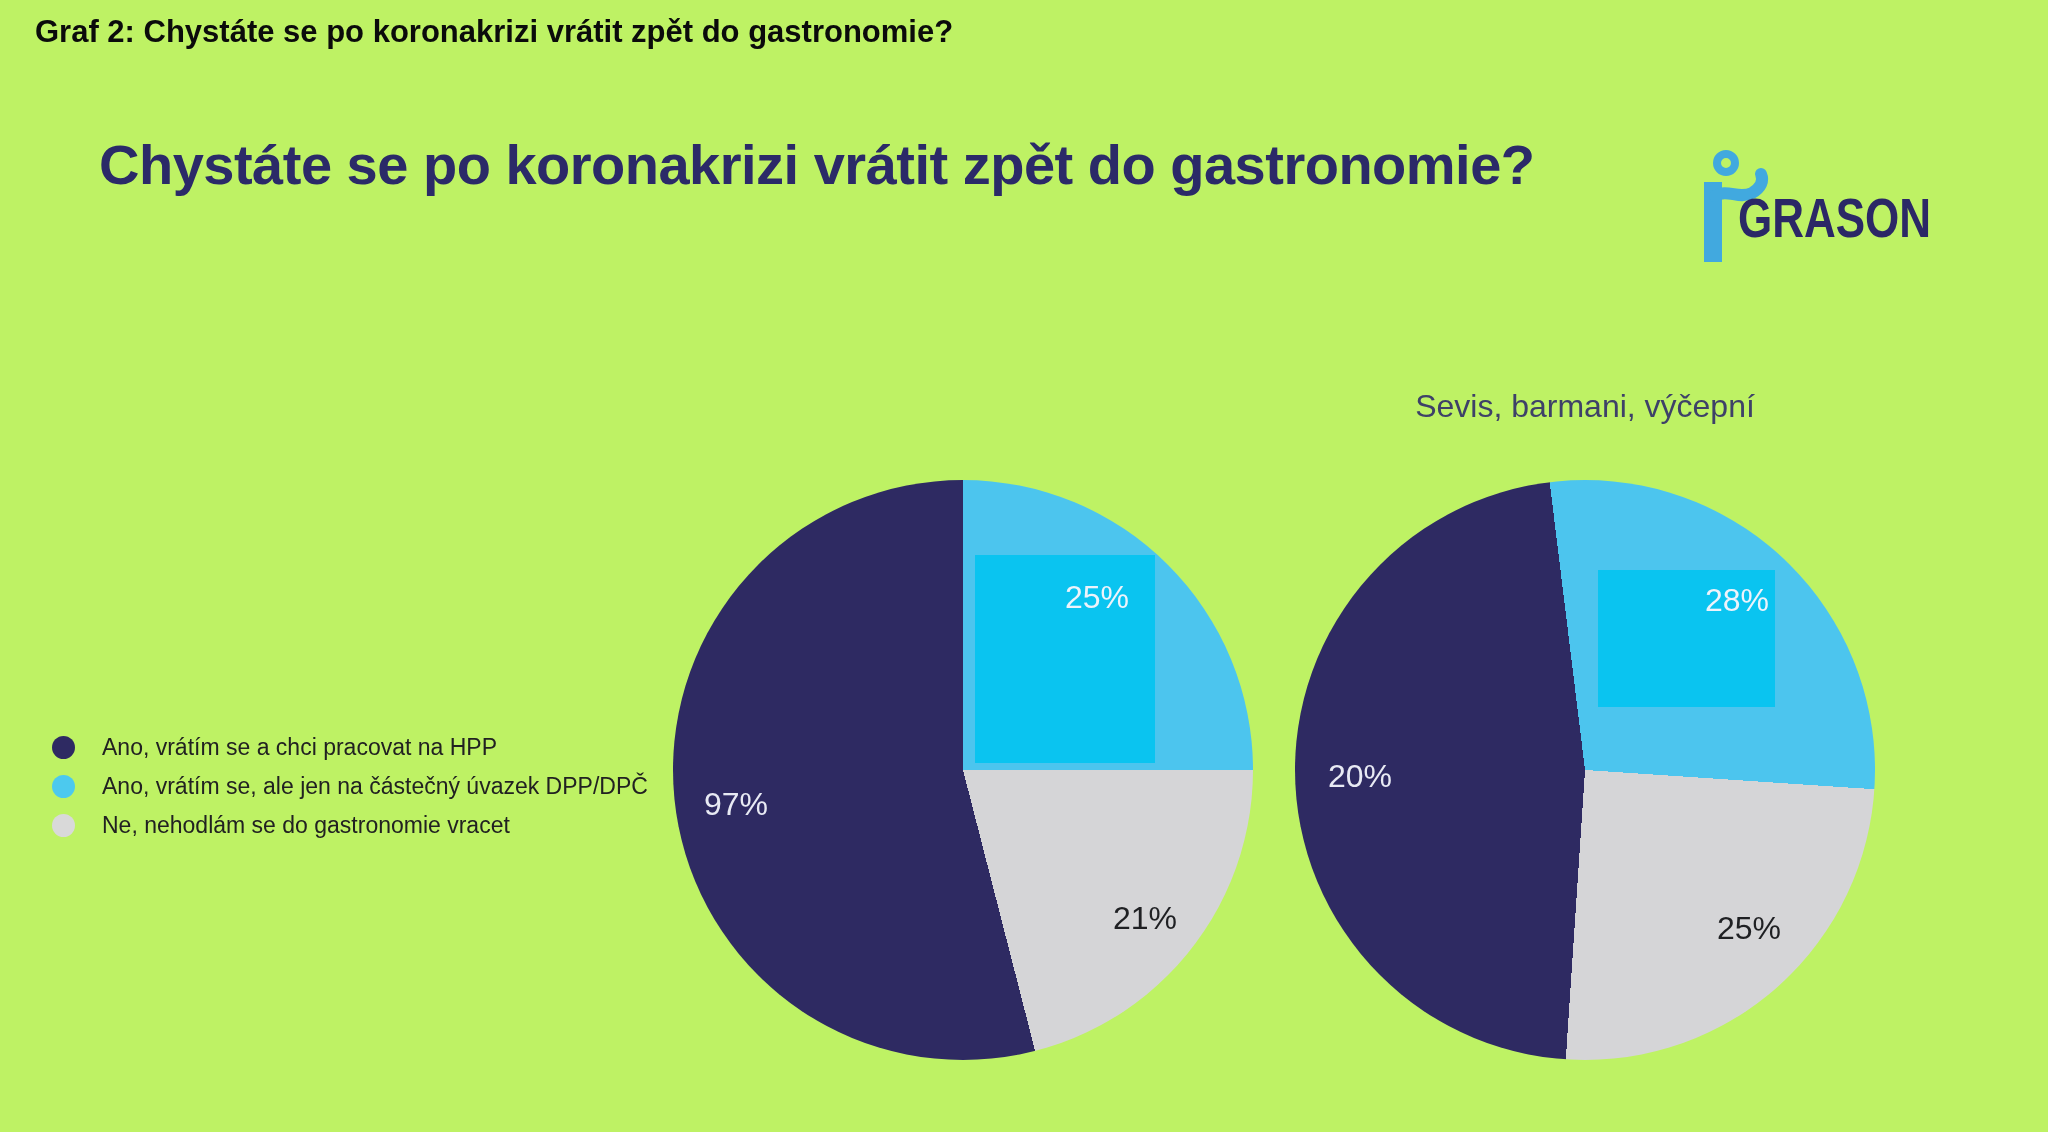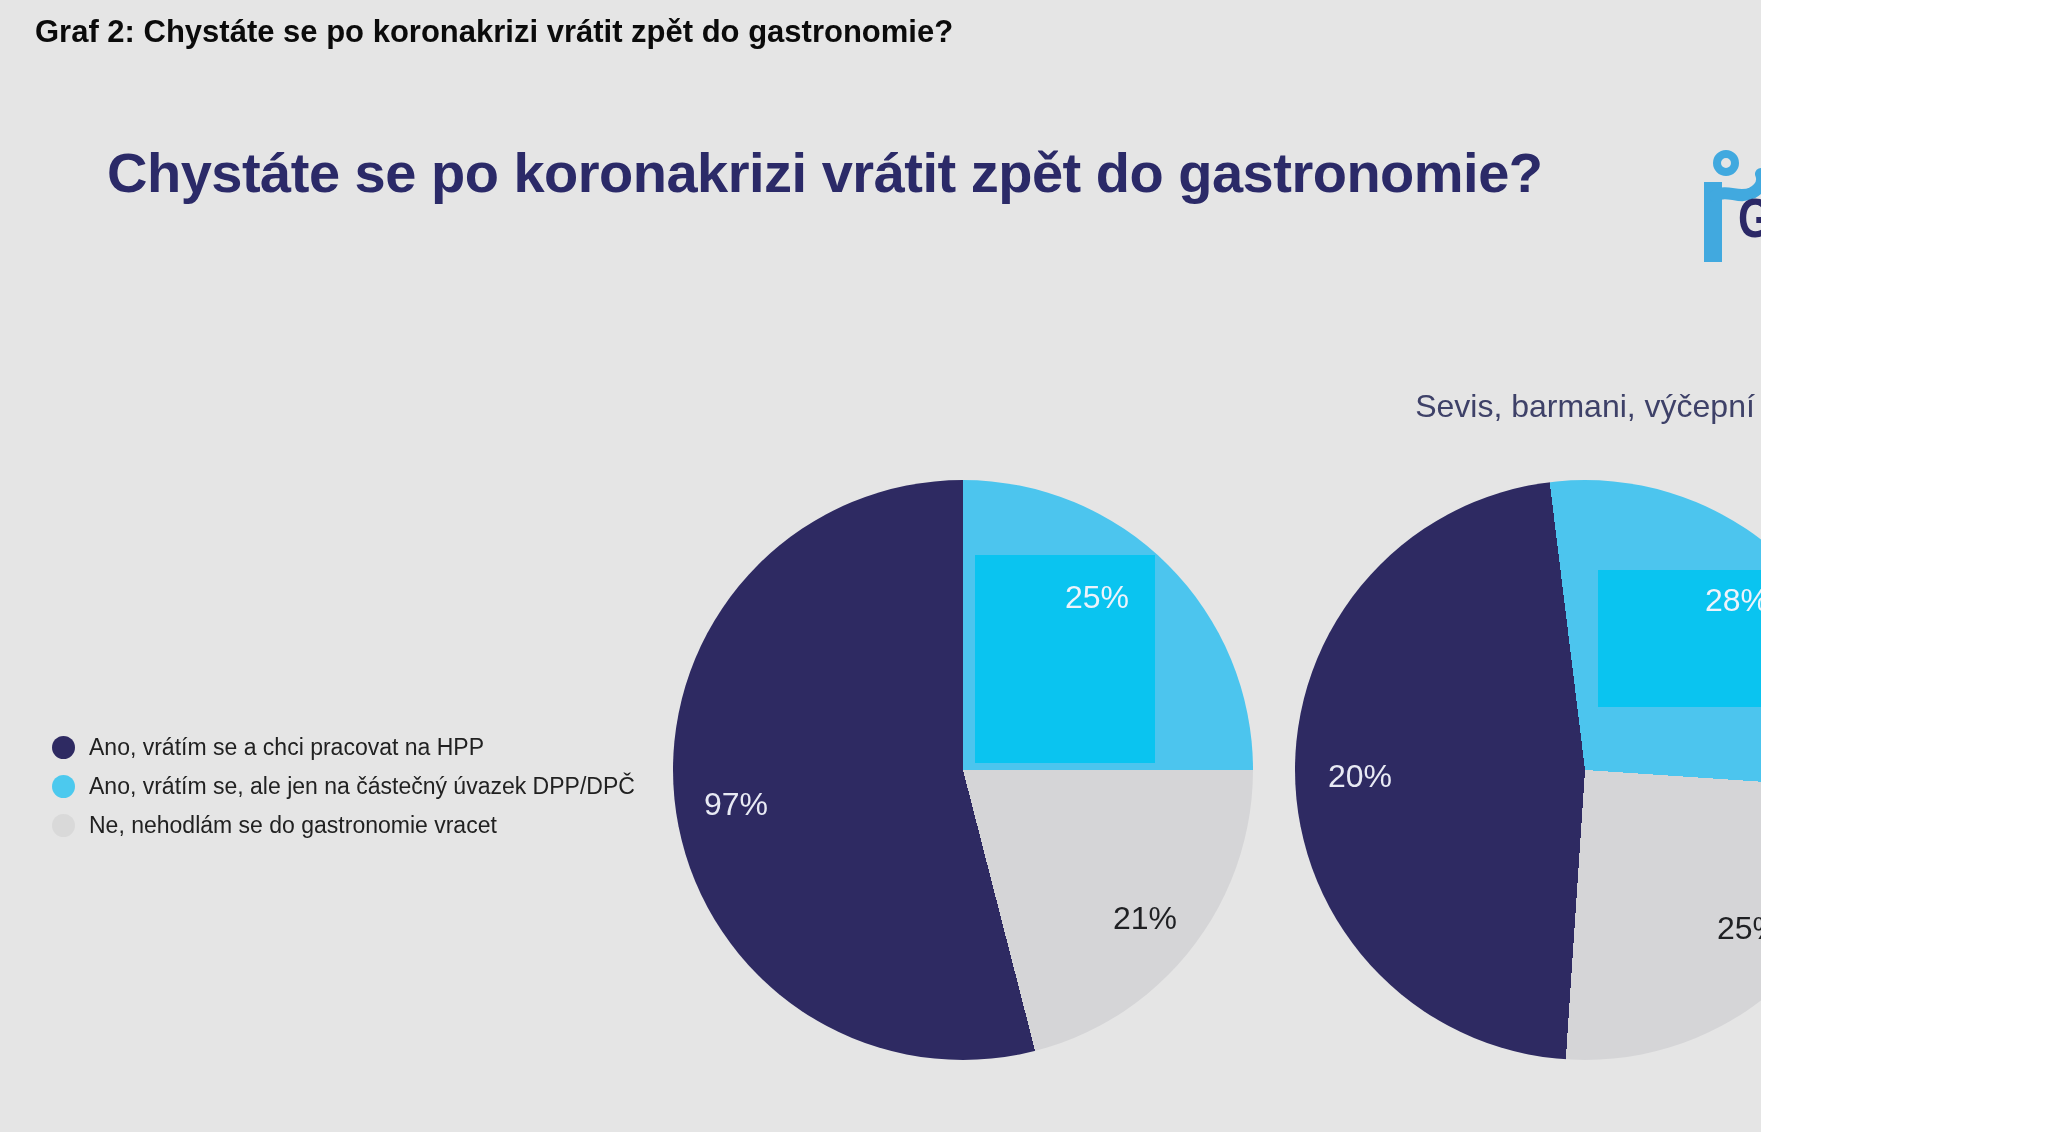--- a/index.html
+++ b/index.html
@@ -1,38 +1,38 @@
 <!DOCTYPE html>
 <html><head>
 <meta charset="utf-8">
 <style>
   html,body{margin:0;padding:0;background:#fff;}
   .canvas{
-    position:relative;width:1761px;height:1132px;background:#e5e5e5;overflow:hidden;
+    position:relative;width:2048px;height:1132px;background:#bef264;overflow:hidden;
     font-family:"Liberation Sans", sans-serif;
   }
   .graf-heading{
     position:absolute;left:35px;top:14px;
     font-size:31px;font-weight:700;color:#0b0b0b;letter-spacing:0;
   }
   .chart-title{
-    position:absolute;left:95px;top:128px;margin:12px;
+    position:absolute;left:95px;top:128px;margin:4px;
     font-size:56px;font-weight:700;color:#2b2a68;letter-spacing:-0.5px;
   }
   .logo{position:absolute;left:1698px;top:146px;width:210px;height:122px;}
   .logo-icon{position:absolute;left:0;top:0;}
   .logo-text{
     position:absolute;left:40px;top:40px;
     font-size:55px;font-weight:800;color:#2b2866;
     transform:scaleX(0.8);transform-origin:left center;letter-spacing:0px;
   }
   .legend{position:absolute;left:52px;top:728px;}
   .legend-row{display:flex;align-items:center;height:39px;}
   .legend-dot{width:23px;height:23px;border-radius:50%;flex:0 0 auto;}
-  .legend-label{margin-left:14px;font-size:23px;color:#212121;white-space:nowrap;}
+  .legend-label{margin-left:27px;font-size:23px;color:#212121;white-space:nowrap;}
   .pie-title{
     position:absolute;top:388px;width:580px;text-align:center;
     font-size:32px;color:#3e4168;
   }
   .pie{
     position:absolute;width:580px;height:580px;border-radius:50%;
   }
   .hl{position:absolute;}
   .hl-label{position:absolute;font-size:32px;color:#eef3fb;}
   .pct{

